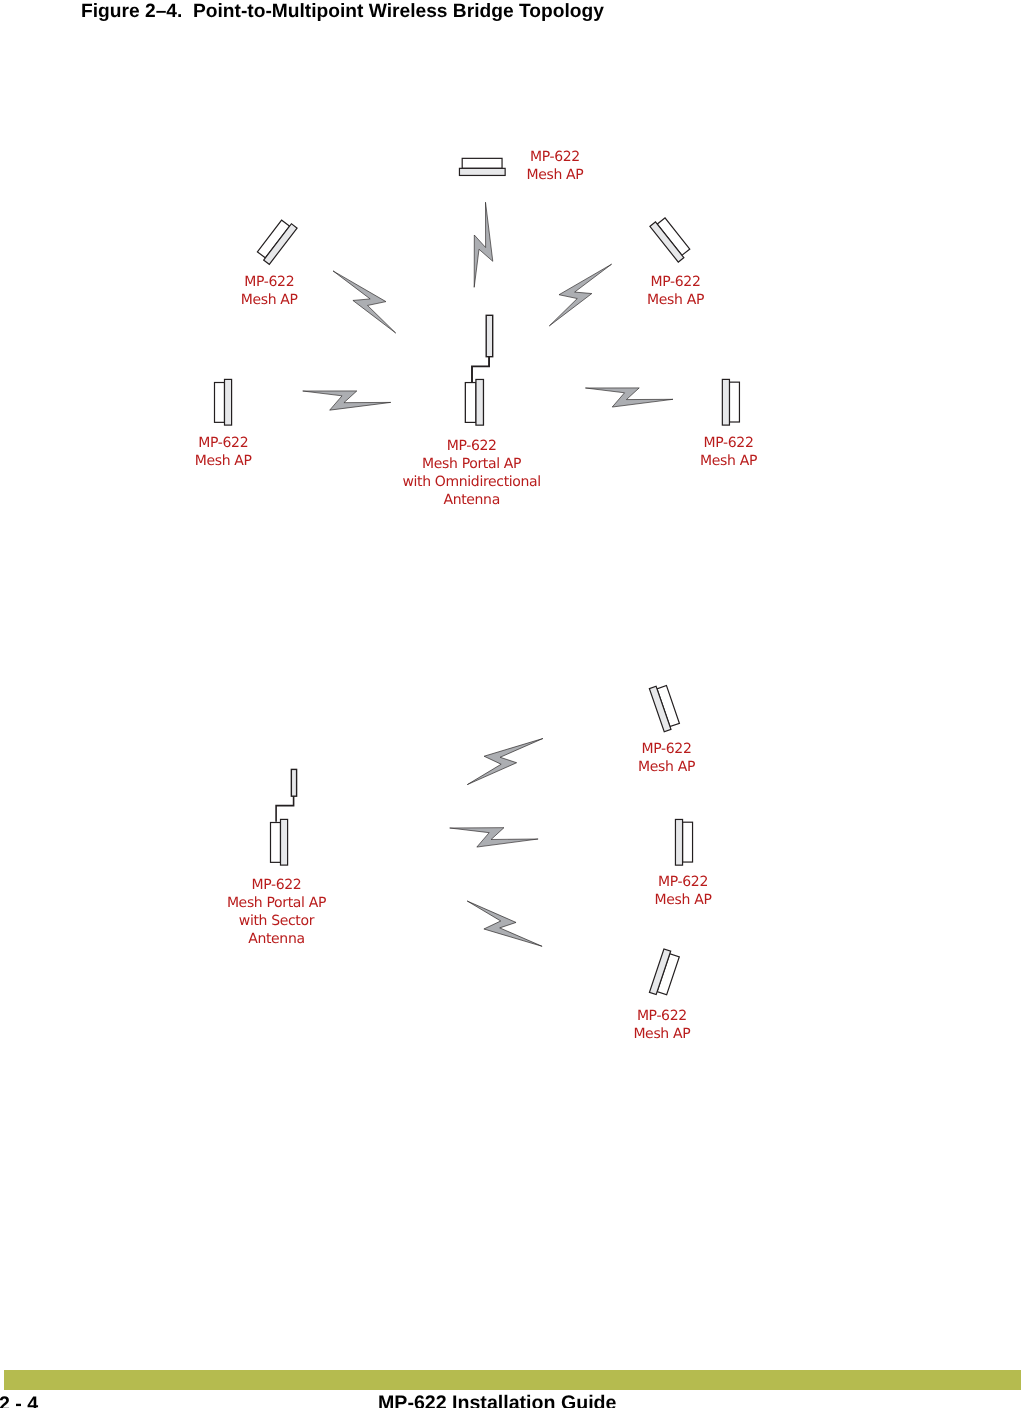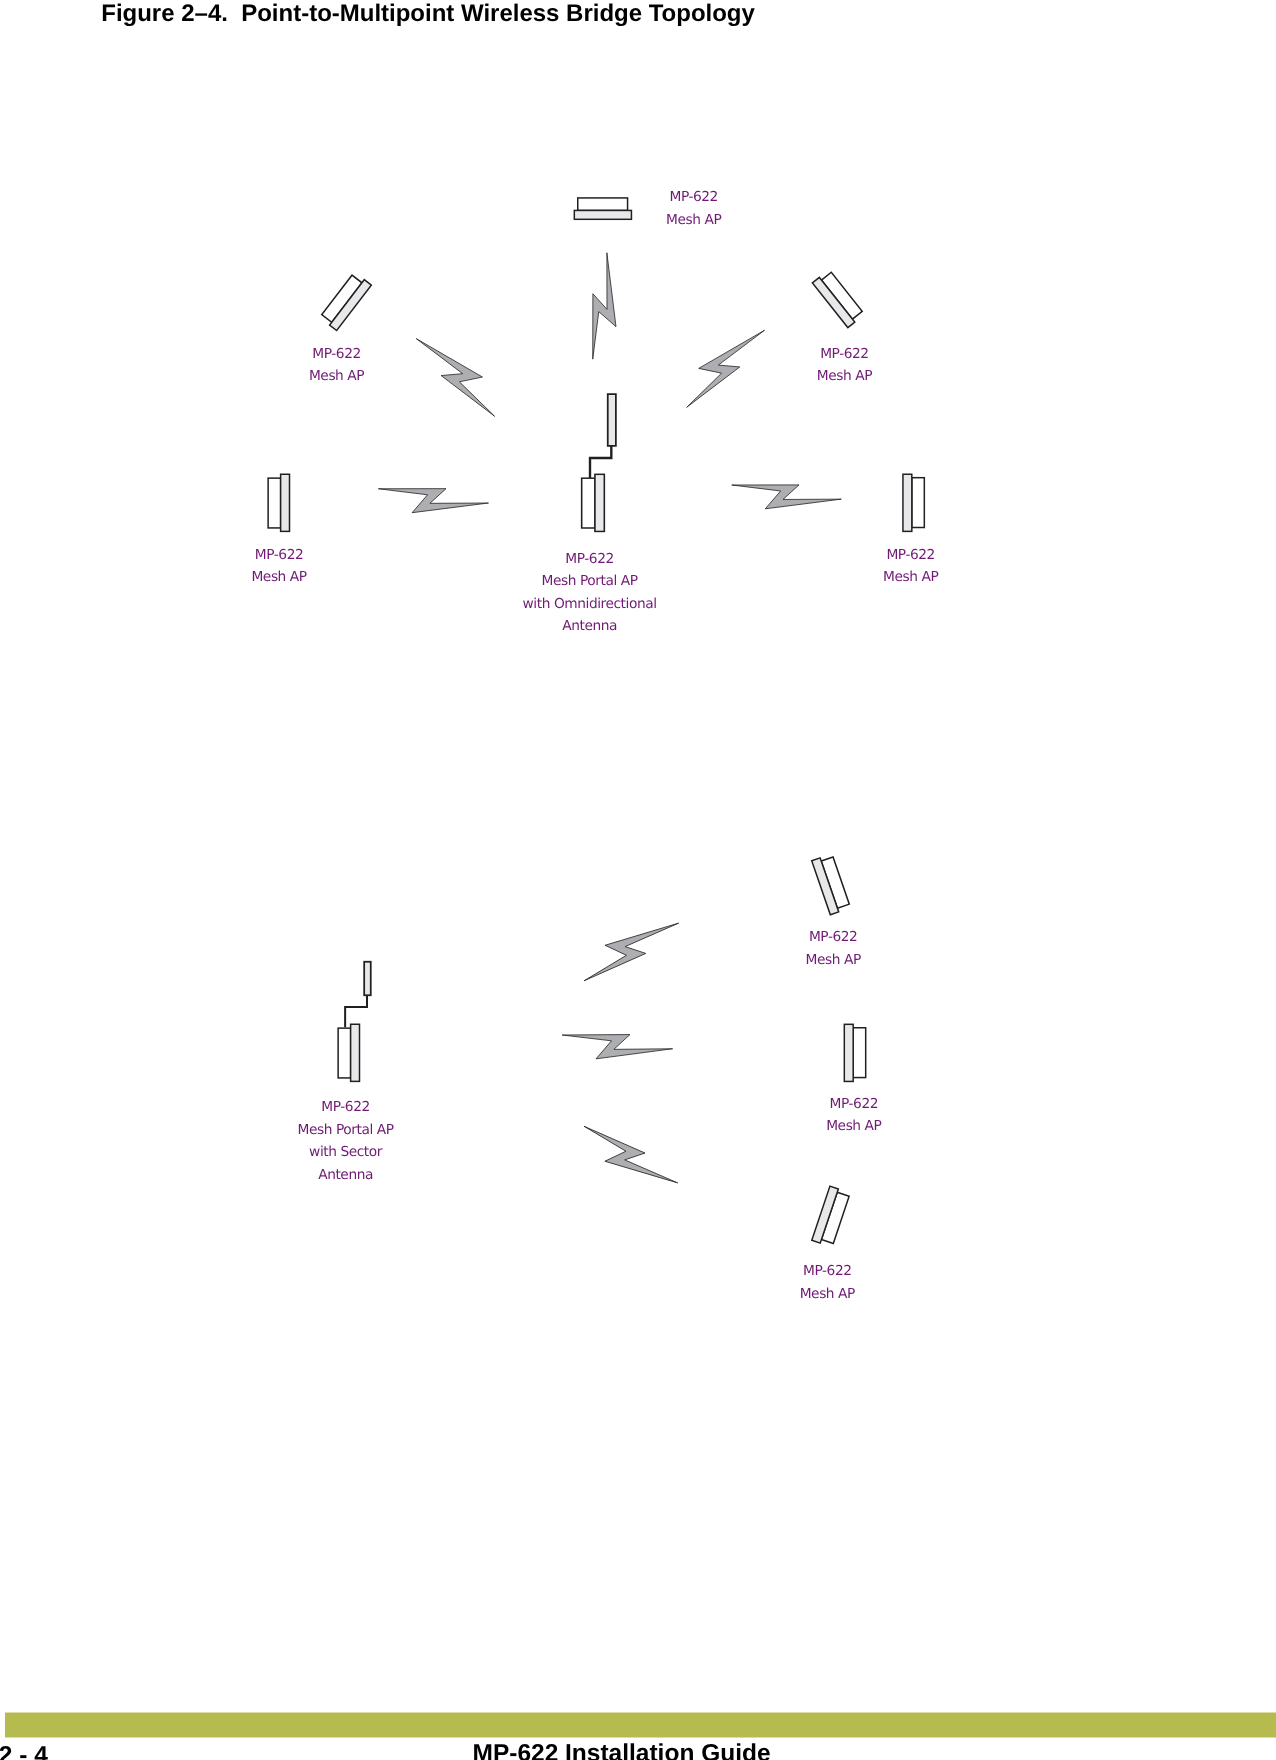--- a/index.html
+++ b/index.html
@@ -5,21 +5,21 @@
 <style>
   html,body{margin:0;padding:0;background:#ffffff;}
   body{width:1021px;height:1408px;position:relative;overflow:hidden;
        font-family:"DejaVu Sans",sans-serif;
        -webkit-font-smoothing:antialiased;text-rendering:geometricPrecision;}
   #page{position:absolute;left:0;top:4px;width:1021px;height:1408px;background:#ffffff;
        transform:translateZ(0);will-change:transform;}
   .fig-title{position:absolute;left:81px;top:-3px;font-family:"Liberation Sans",sans-serif;
        font-weight:bold;font-size:19.2px;color:#000000;white-space:pre;}
   #diagram{position:absolute;left:0;top:0;}
-  .lbl{position:absolute;font-family:"DejaVu Sans",sans-serif;font-size:11px;color:#701a75;
+  .lbl{position:absolute;font-family:"DejaVu Sans",sans-serif;font-size:14px;color:#b91c1c;
        text-align:center;line-height:17.95px;white-space:pre;letter-spacing:-0.35px;
        transform:translateX(calc(-50% - 0.35px));}
   .footbar{position:absolute;left:4px;top:1366px;width:1017px;height:20px;}
   .pagenum{position:absolute;left:-1px;top:1388.8px;font-family:"Liberation Sans",sans-serif;
        font-weight:bold;font-size:19.6px;color:#000000;white-space:pre;}
   .footlabel{position:absolute;left:378px;top:1388.3px;font-family:"Liberation Sans",sans-serif;
        font-weight:bold;font-size:19.6px;color:#000000;white-space:pre;}
 </style>
 </head>
 <body>

